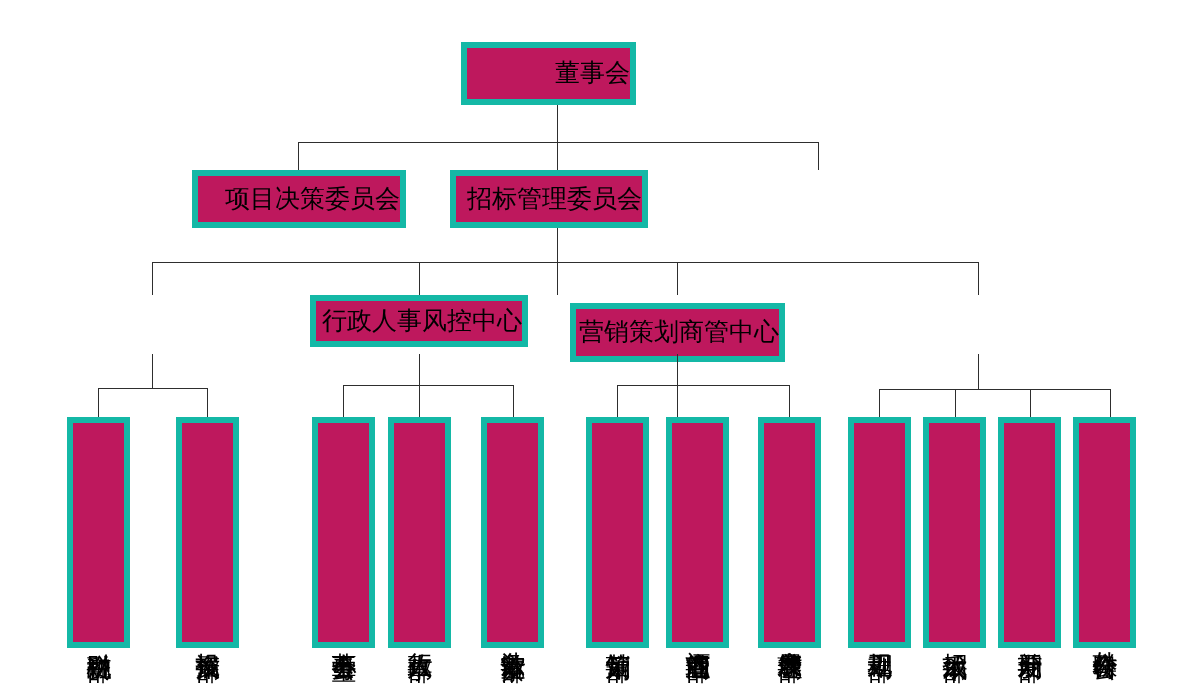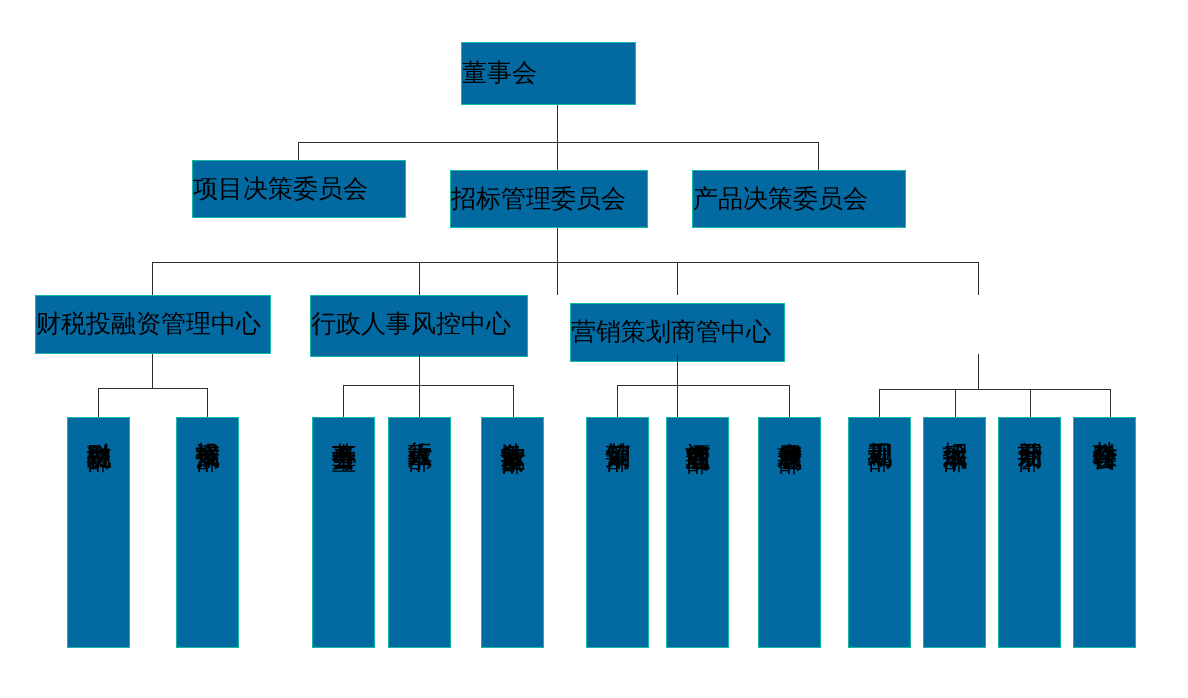--- a/index.html
+++ b/index.html
@@ -14,25 +14,25 @@
   #chart-canvas {
     position: relative;
     width: 1188px;
     height: 698px;
     background: #ffffff;
     overflow: hidden;
   }
   .node {
     position: absolute;
     box-sizing: border-box;
-    border: 1px solid #14b8a6;
-    background: #0369a1;
+    border: 6px solid #14b8a6;
+    background: #be185d;
     display: flex;
     align-items: center;
-    justify-content: flex-start;
+    justify-content: flex-end;
     text-align: center;
     color: #000000;
     line-height: 1.05;
   }
   .node.horiz {
     font-size: 25px;
     letter-spacing: 0px;
     white-space: nowrap;
   }
   .node.vert {
@@ -61,41 +61,35 @@
 
   <div class="node horiz" style="left:461px; top:42px; width:175px; height:63px;">
     <span class="nlabel">董事会</span>
   </div>
 
   <div class="conn v" style="left:557px; top:105px; width:1px; height:65px;"></div>
   <div class="conn h" style="left:298px; top:142px; width:520px; height:1px;"></div>
   <div class="conn v" style="left:298px; top:142px; width:1px; height:28px;"></div>
   <div class="conn v" style="left:818px; top:142px; width:1px; height:28px;"></div>
 
-  <div class="node horiz" style="left:192px; top:160px; width:214px; height:58px;">
+  <div class="node horiz" style="left:192px; top:170px; width:214px; height:58px;">
     <span class="nlabel">项目决策委员会</span>
   </div>
   <div class="node horiz" style="left:450px; top:170px; width:198px; height:58px;">
     <span class="nlabel">招标管理委员会</span>
-  </div>
-  <div class="node horiz" style="left:692px; top:170px; width:214px; height:58px;">
-    <span class="nlabel">产品决策委员会</span>
   </div>
 
   <div class="conn v" style="left:557px; top:228px; width:1px; height:67px;"></div>
   <div class="conn h" style="left:152px; top:262px; width:826px; height:1px;"></div>
   <div class="conn v" style="left:152px; top:262px; width:1px; height:33px;"></div>
   <div class="conn v" style="left:419px; top:262px; width:1px; height:33px;"></div>
   <div class="conn v" style="left:677px; top:262px; width:1px; height:33px;"></div>
   <div class="conn v" style="left:978px; top:262px; width:1px; height:33px;"></div>
 
-  <div class="node horiz" style="left:35px; top:295px; width:236px; height:59px;">
-    <span class="nlabel">财税投融资管理中心</span>
-  </div>
-  <div class="node horiz" style="left:310px; top:295px; width:218px; height:62px;font-family:Liberation Mono, monospace;">
+  <div class="node horiz" style="left:310px; top:295px; width:218px; height:52px;">
     <span class="nlabel">行政人事风控中心</span>
   </div>
   <div class="node horiz" style="left:570px; top:295px; width:215px; height:59px;margin-top:8px;">
     <span class="nlabel">营销策划商管中心</span>
   </div>
 
   <div class="conn v" style="left:152px; top:354px; width:1px; height:34px;"></div>
   <div class="conn h" style="left:98px; top:388px; width:109px; height:1px;"></div>
   <div class="conn v" style="left:98px; top:388px; width:1px; height:29px;"></div>
   <div class="conn v" style="left:207px; top:388px; width:1px; height:29px;"></div>

